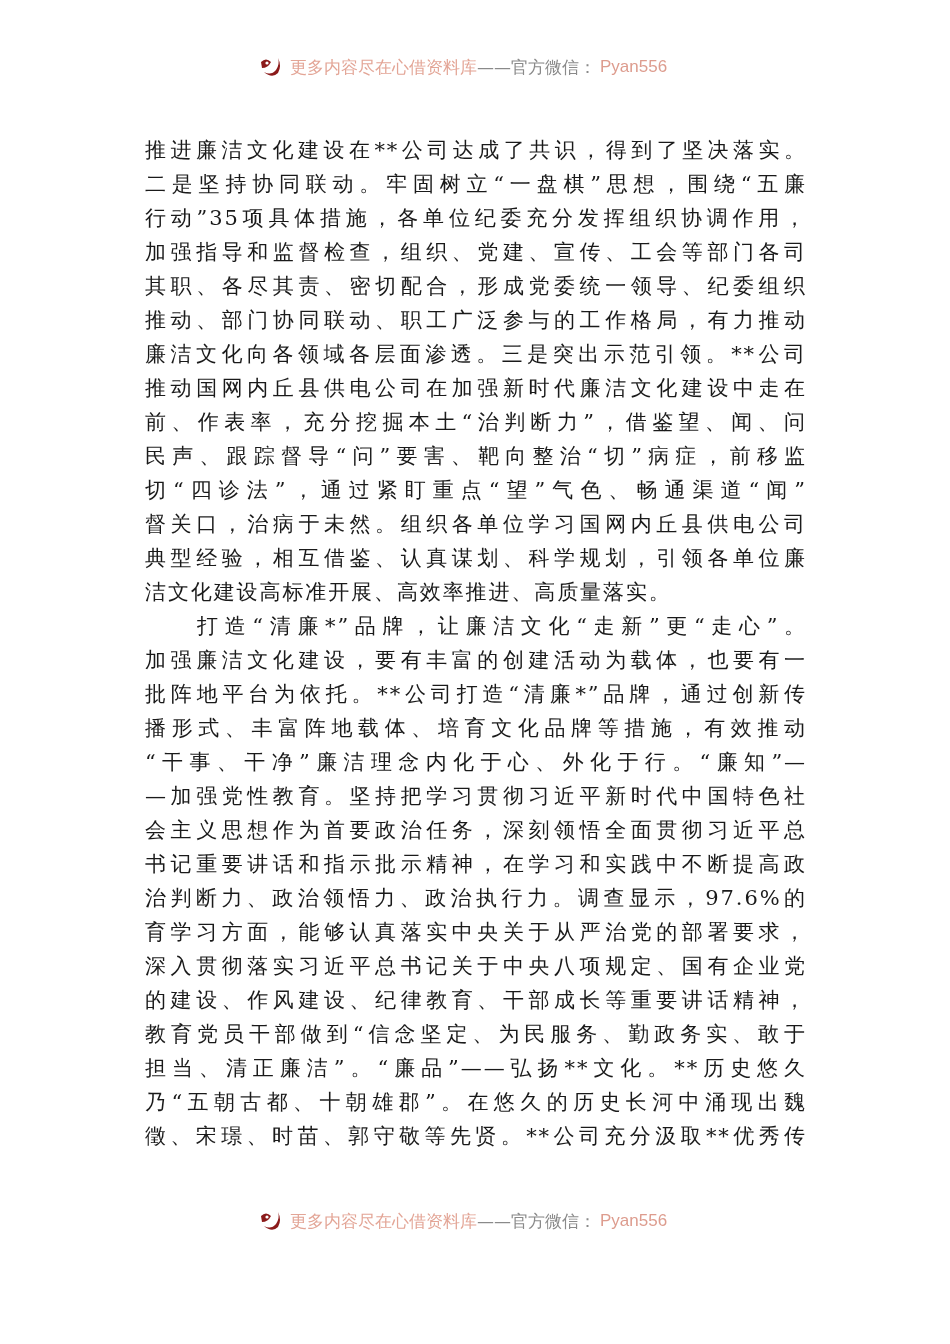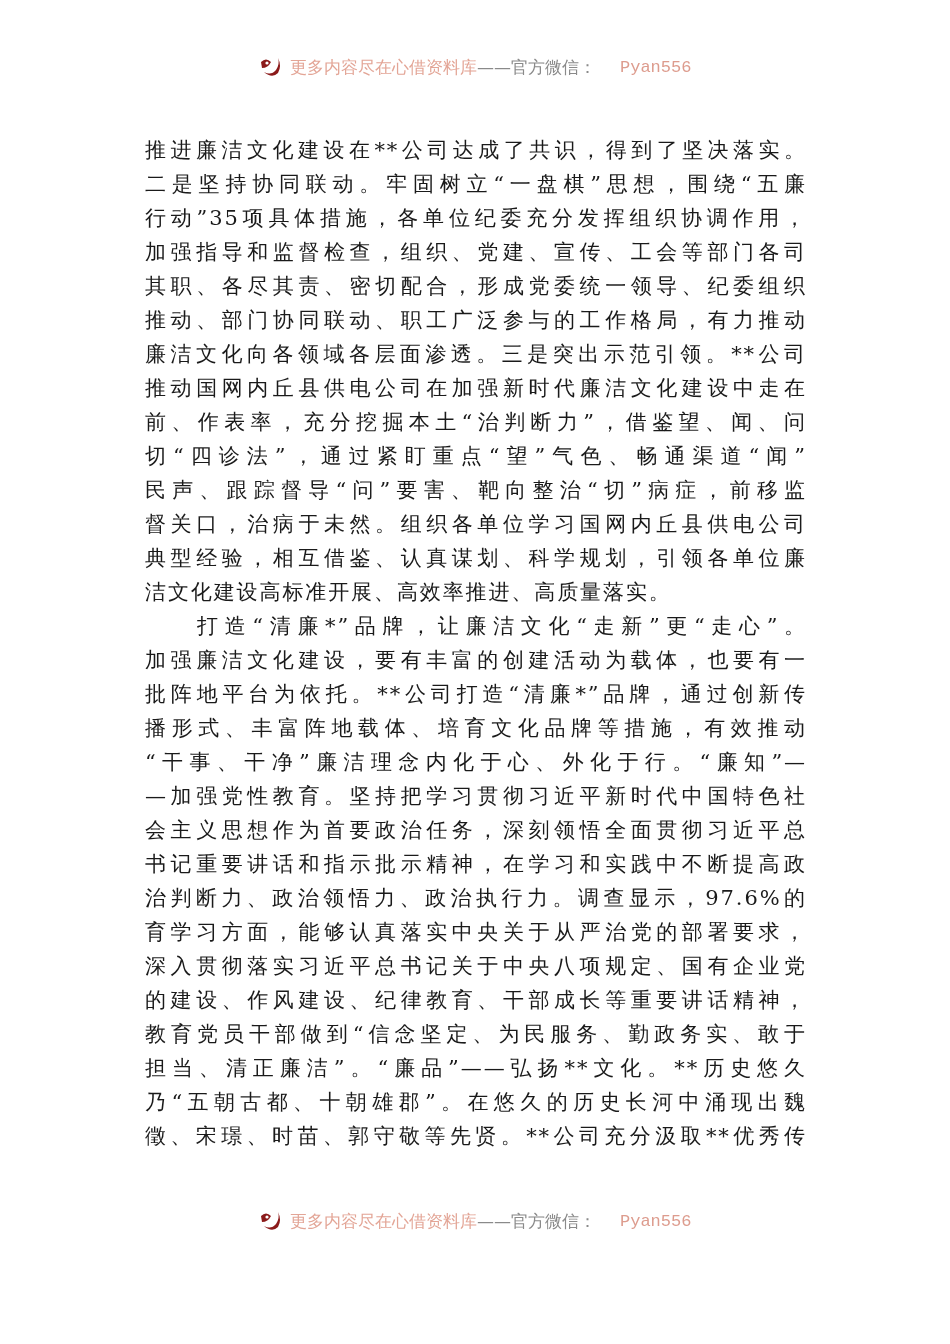--- a/index.html
+++ b/index.html
@@ -30,21 +30,21 @@
   .watermark.top { top: 52px; }
   .watermark.bottom { top: 1206px; }
   .watermark .logo {
     width: 26px;
     height: 26px;
     margin-right: 6px;
     display: inline-block;
   }
   .watermark .wm-pink { color: #e3a596; }
   .watermark .wm-gray { color: #8a8a8a; }
-  .watermark .wm-id { color: #dd9c8e; margin-left: 24px; font-family: Liberation Mono, monospace; }
+  .watermark .wm-id { color: #dd9c8e; margin-left: 4px; font-family: Liberation Sans, sans-serif; }
   .doc {
     position: absolute;
     left: 145px;
     top: 133px;
     width: 662px;
   }
   .line {
     height: 34px;
     line-height: 34px;
     font-size: 21px;
@@ -80,22 +80,22 @@
 <div class="doc">
   <div class="line">推进廉洁文化建设在**公司达成了共识，得到了坚决落实。</div>
   <div class="line">二是坚持协同联动。牢固树立“一盘棋”思想，围绕“五廉</div>
   <div class="line">行动”35项具体措施，各单位纪委充分发挥组织协调作用，</div>
   <div class="line">加强指导和监督检查，组织、党建、宣传、工会等部门各司</div>
   <div class="line">其职、各尽其责、密切配合，形成党委统一领导、纪委组织</div>
   <div class="line">推动、部门协同联动、职工广泛参与的工作格局，有力推动</div>
   <div class="line">廉洁文化向各领域各层面渗透。三是突出示范引领。**公司</div>
   <div class="line">推动国网内丘县供电公司在加强新时代廉洁文化建设中走在</div>
   <div class="line">前、作表率，充分挖掘本土“治判断力”，借鉴望、闻、问</div>
+  <div class="line">民声、跟踪督导“问”要害、靶向整治“切”病症，前移监</div>
   <div class="line">切“四诊法”，通过紧盯重点“望”气色、畅通渠道“闻”</div>
-  <div class="line">民声、跟踪督导“问”要害、靶向整治“切”病症，前移监</div>
   <div class="line">督关口，治病于未然。组织各单位学习国网内丘县供电公司</div>
   <div class="line">典型经验，相互借鉴、认真谋划、科学规划，引领各单位廉</div>
   <div class="line last">洁文化建设高标准开展、高效率推进、高质量落实。</div>
   <div class="line indent">打造“清廉*”品牌，让廉洁文化“走新”更“走心”。</div>
   <div class="line">加强廉洁文化建设，要有丰富的创建活动为载体，也要有一</div>
   <div class="line">批阵地平台为依托。**公司打造“清廉*”品牌，通过创新传</div>
   <div class="line">播形式、丰富阵地载体、培育文化品牌等措施，有效推动</div>
   <div class="line">“干事、干净”廉洁理念内化于心、外化于行。“廉知”—</div>
   <div class="line">—加强党性教育。坚持把学习贯彻习近平新时代中国特色社</div>
   <div class="line">会主义思想作为首要政治任务，深刻领悟全面贯彻习近平总</div>

